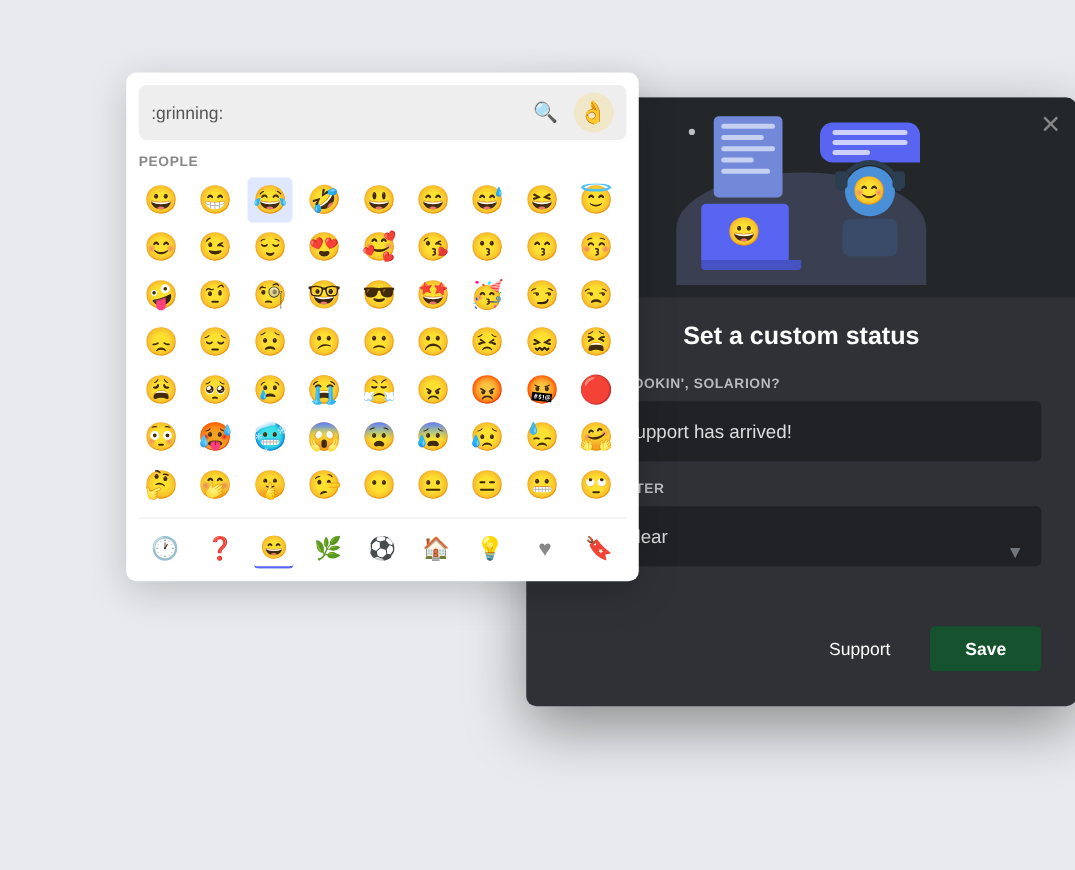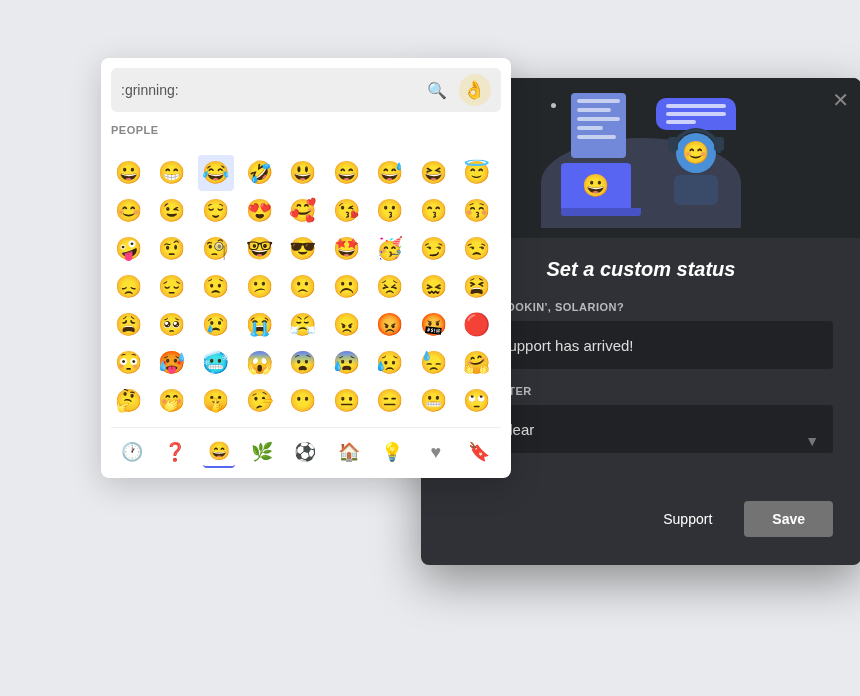--- a/index.html
+++ b/index.html
@@ -70,21 +70,21 @@
       font-size: 18px;
       margin-left: 4px;
       flex-shrink: 0;
     }
 
     .emoji-section-label {
       font-size: 11px;
       font-weight: 700;
       color: #888;
       letter-spacing: 0.5px;
-      margin-bottom: 19px;
+      margin-bottom: 6px;
       text-transform: uppercase;
     }
 
     .emoji-grid {
       display: grid;
       grid-template-columns: repeat(9, 1fr);
       gap: 2px;
       margin-bottom: 8px;
     }
 
@@ -301,21 +301,20 @@
     .modal-body {
       padding: 20px 28px 28px;
     }
 
     .modal-title {
       text-align: center;
       color: #fff;
       font-size: 20px;
       font-weight: 700;
       margin-bottom: 20px;
-      font-style: italic;
     }
 
     .form-label {
       font-size: 11px;
       font-weight: 700;
       color: #b9bbbe;
       letter-spacing: 0.5px;
       text-transform: uppercase;
       margin-bottom: 8px;
     }
@@ -396,21 +395,21 @@
       border: none;
       color: #fff;
       font-size: 14px;
       font-weight: 500;
       padding: 10px 20px;
       cursor: pointer;
       border-radius: 4px;
     }
 
     .btn-save {
-      background: #737373;
+      background: #14532d;
       border: none;
       color: #fff;
       font-size: 14px;
       font-weight: 600;
       padding: 10px 28px;
       border-radius: 4px;
       cursor: pointer;
     }
 
     .star-dot {

